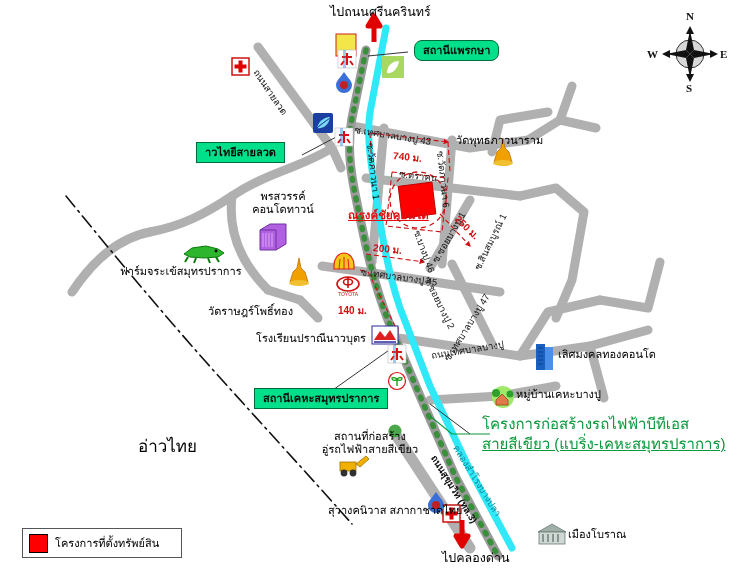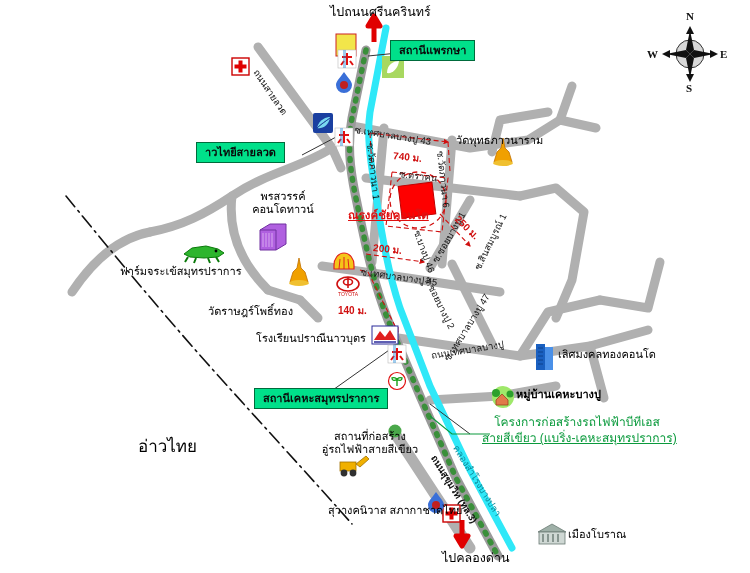--- a/index.html
+++ b/index.html
@@ -60,21 +60,21 @@
     font-size: 11px;
     font-weight: bold;
     padding: 3px 8px 4px 8px;
     white-space: nowrap;
     text-align: center;
     line-height: 1.1;
   }
   .green-txt {
     position: absolute;
     color: #0a9a3c;
-    font-size: 12px;
+    font-size: 15px;
     white-space: nowrap;
     text-align: center;
     line-height: 1.35;
   }
   .green-txt .u { text-decoration: underline; }
   .terminus {
     position: absolute;
     font-size: 12.5px;
     color: #000;
     white-space: nowrap;
@@ -341,41 +341,41 @@
       <path d="M9,14 L9,7 M9,7 C6,5 4,6 4,6 C4,9 7,9 9,7 M9,7 C12,5 14,6 14,6 C14,9 11,9 9,7" fill="none" stroke="#18a018" stroke-width="1.4"></path>
     </g>
     <g transform="translate(388,424)">
       <circle cx="7" cy="7" r="6.5" fill="#4aa84a"></circle>
     </g>
   </svg>
 
   <div class="terminus" style="left:330px; top:2px;">ไปถนนศรีนครินทร์</div>
   <div class="terminus" style="left:442px; top:548px;">ไปคลองด่าน</div>
 
-  <div class="station-box" style="left:390px; top:40px;">สถานีแพรกษา</div>
+  <div class="station-box" style="left:414px; top:40px;border-radius:8px;">สถานีแพรกษา</div>
   <div class="station-box" style="left:196px; top:142px;">าวไทยีสายลวด</div>
   <div class="station-box" style="left:254px; top:388px;">สถานีเคหะสมุทรปราการ</div>
 
 
   <div class="lbl lbl-place lbl-place-ctr" style="left:228px; top:190px; width:110px;">
     <span style="white-space:pre-line;">พรสวรรค์
 คอนโดทาวน์</span>
   </div>
 
   <div class="lbl lbl-place" style="left:120px; top:265px;">ฟาร์มจระเข้สมุทรปราการ</div>
 
   <div class="lbl lbl-place" style="left:208px; top:305px;">วัดราษฎร์โพธิ์ทอง</div>
 
   <div class="lbl lbl-place" style="left:256px; top:332px;">โรงเรียนปราณีนาวบุตร</div>
 
   <div class="lbl lbl-place" style="left:456px; top:134px;">วัดพุทธภาวนาราม</div>
 
   <div class="lbl lbl-place" style="left:558px; top:348px;">เลิศมงคลทองคอนโด</div>
 
-  <div class="lbl lbl-place" style="left:516px; top:388px;font-weight:bold;">หมู่บ้านเคหะบางปู</div>
+  <div class="lbl lbl-place" style="left:516px; top:388px;">หมู่บ้านเคหะบางปู</div>
 
   <div class="lbl lbl-place" style="left:328px; top:504px;">สุวางคนิวาส สภากาชาดไทย</div>
 
   <div class="lbl lbl-place" style="left:568px; top:528px;">เมืองโบราณ</div>
 
   <div class="lbl lbl-place lbl-place-ctr" style="left:300px; top:430px; width:140px;">
     <span style="white-space:pre-line;">สถานที่ก่อสร้าง
 อู่รถไฟฟ้าสายสีเขียว</span>
   </div>
 
@@ -435,14 +435,18 @@
       <path d="M42,70 l-4,-8 h8 z" fill="#111"></path>
       <path d="M14,42 l8,-4 v8 z" fill="#111"></path>
       <path d="M70,42 l-8,-4 v8 z" fill="#111"></path>
     </svg>
     <span class="cmp-letter" style="left:38px; top:-2px;">N</span>
     <span class="cmp-letter" style="left:38px; top:70px;">S</span>
     <span class="cmp-letter" style="left:72px; top:36px;">E</span>
     <span class="cmp-letter" style="left:-1px; top:36px;">W</span>
   </div>
 
+  <div id="legend">
+    <span class="swatch"></span>
+    <span class="ltext">โครงการที่ตั้งทรัพย์สิน</span>
+  </div>
 
 </div>
 
 </body></html>

